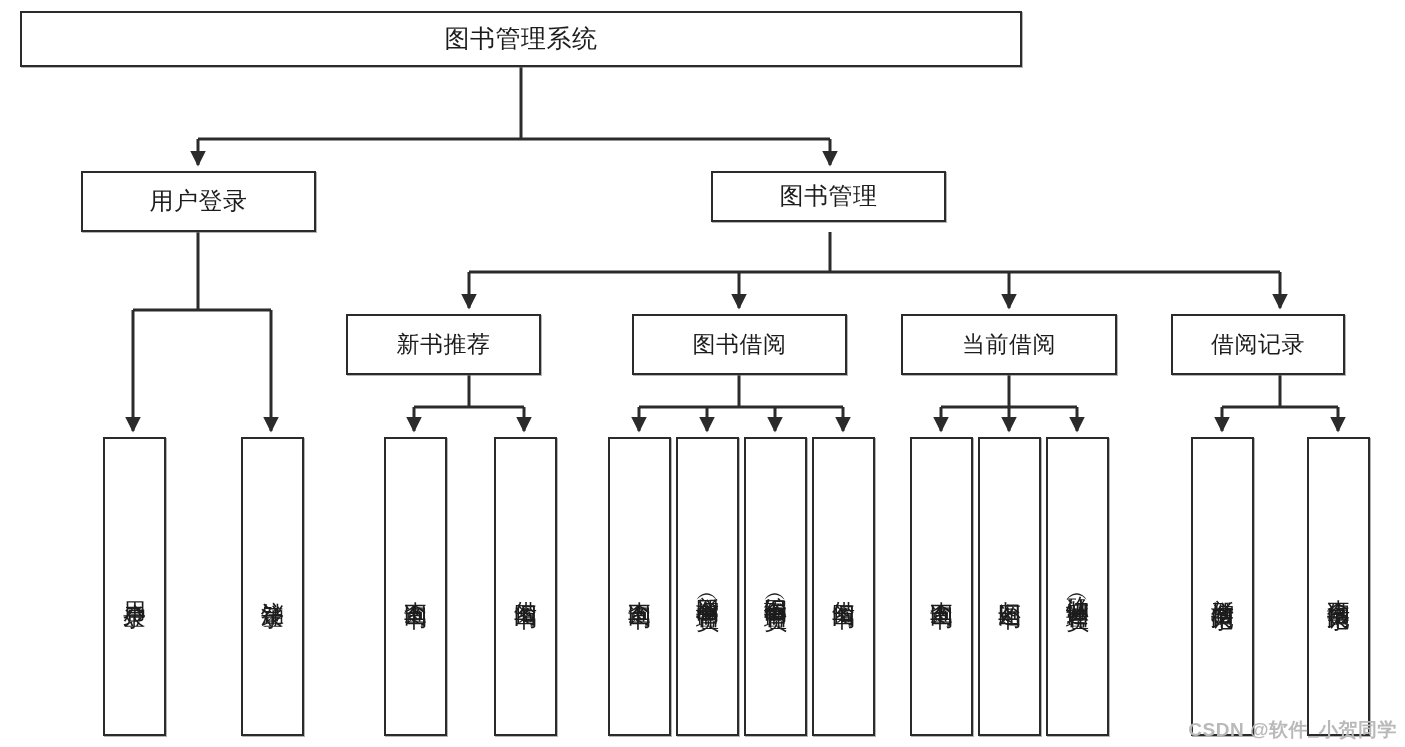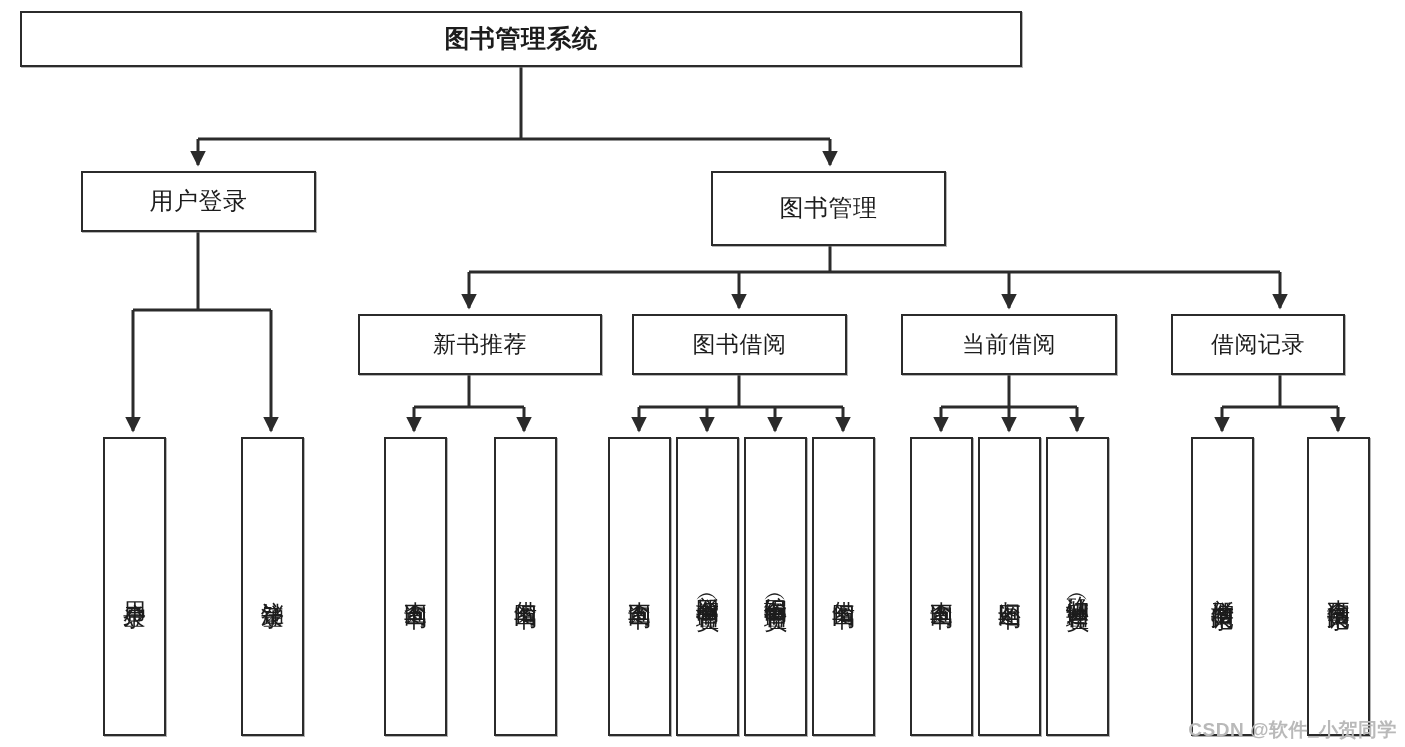--- a/index.html
+++ b/index.html
@@ -34,21 +34,21 @@
     justify-content: center;
     color: #1c1c1c;
     box-shadow: 1px 1px 0 rgba(120,120,120,0.55);
   }
   .node-label {
     display: block;
     line-height: 1.18;
     letter-spacing: 0.5px;
     white-space: pre;
   }
-  .node.root .node-label { font-size: 25px; font-weight: bold; }
+  .node.root .node-label { font-size: 25px; }
   .node.lvl2 .node-label { font-size: 24px; }
   .node.lvl3 .node-label { font-size: 23px; }
   .node.leaf {
     border-width: 2px;
     align-items: center;
     justify-content: center;
     padding: 6px 0;
   }
   .node.leaf .node-label {
     writing-mode: vertical-rl;
@@ -127,25 +127,25 @@
   </svg>
 
   <div class="node root" style="left:20px; top:11px; width:1002px; height:56px;">
     <span class="node-label">图书管理系统</span>
   </div>
 
   <div class="node lvl2" style="left:81px; top:171px; width:235px; height:61px;">
     <span class="node-label">用户登录</span>
   </div>
 
-  <div class="node lvl2" style="left:711px; top:171px; width:235px; height:75px;justify-content:center;">
+  <div class="node lvl2" style="left:711px; top:171px; width:235px; height:51px;justify-content:center;">
     <span class="node-label">图书管理</span>
   </div>
 
-  <div class="node lvl3" style="left:358px; top:314px; width:244px; height:61px;">
+  <div class="node lvl3" style="left:346px; top:314px; width:195px; height:61px;">
     <span class="node-label">新书推荐</span>
   </div>
 
   <div class="node lvl3" style="left:901px; top:314px; width:216px; height:61px;">
     <span class="node-label">当前借阅</span>
   </div>
 
   <div class="node lvl3" style="left:632px; top:314px; width:215px; height:61px;">
     <span class="node-label">图书借阅</span>
   </div>

